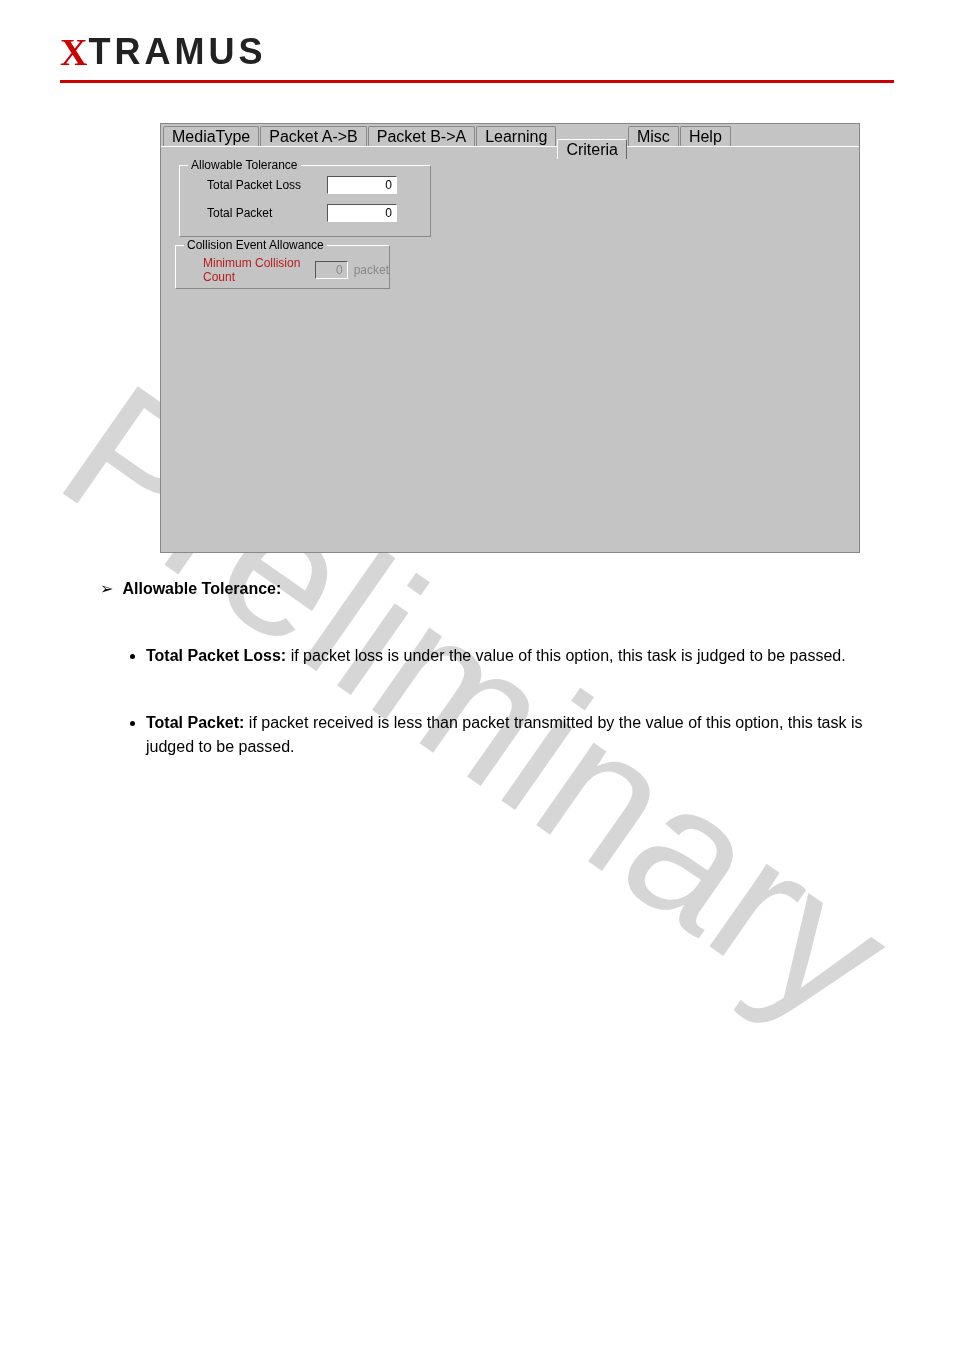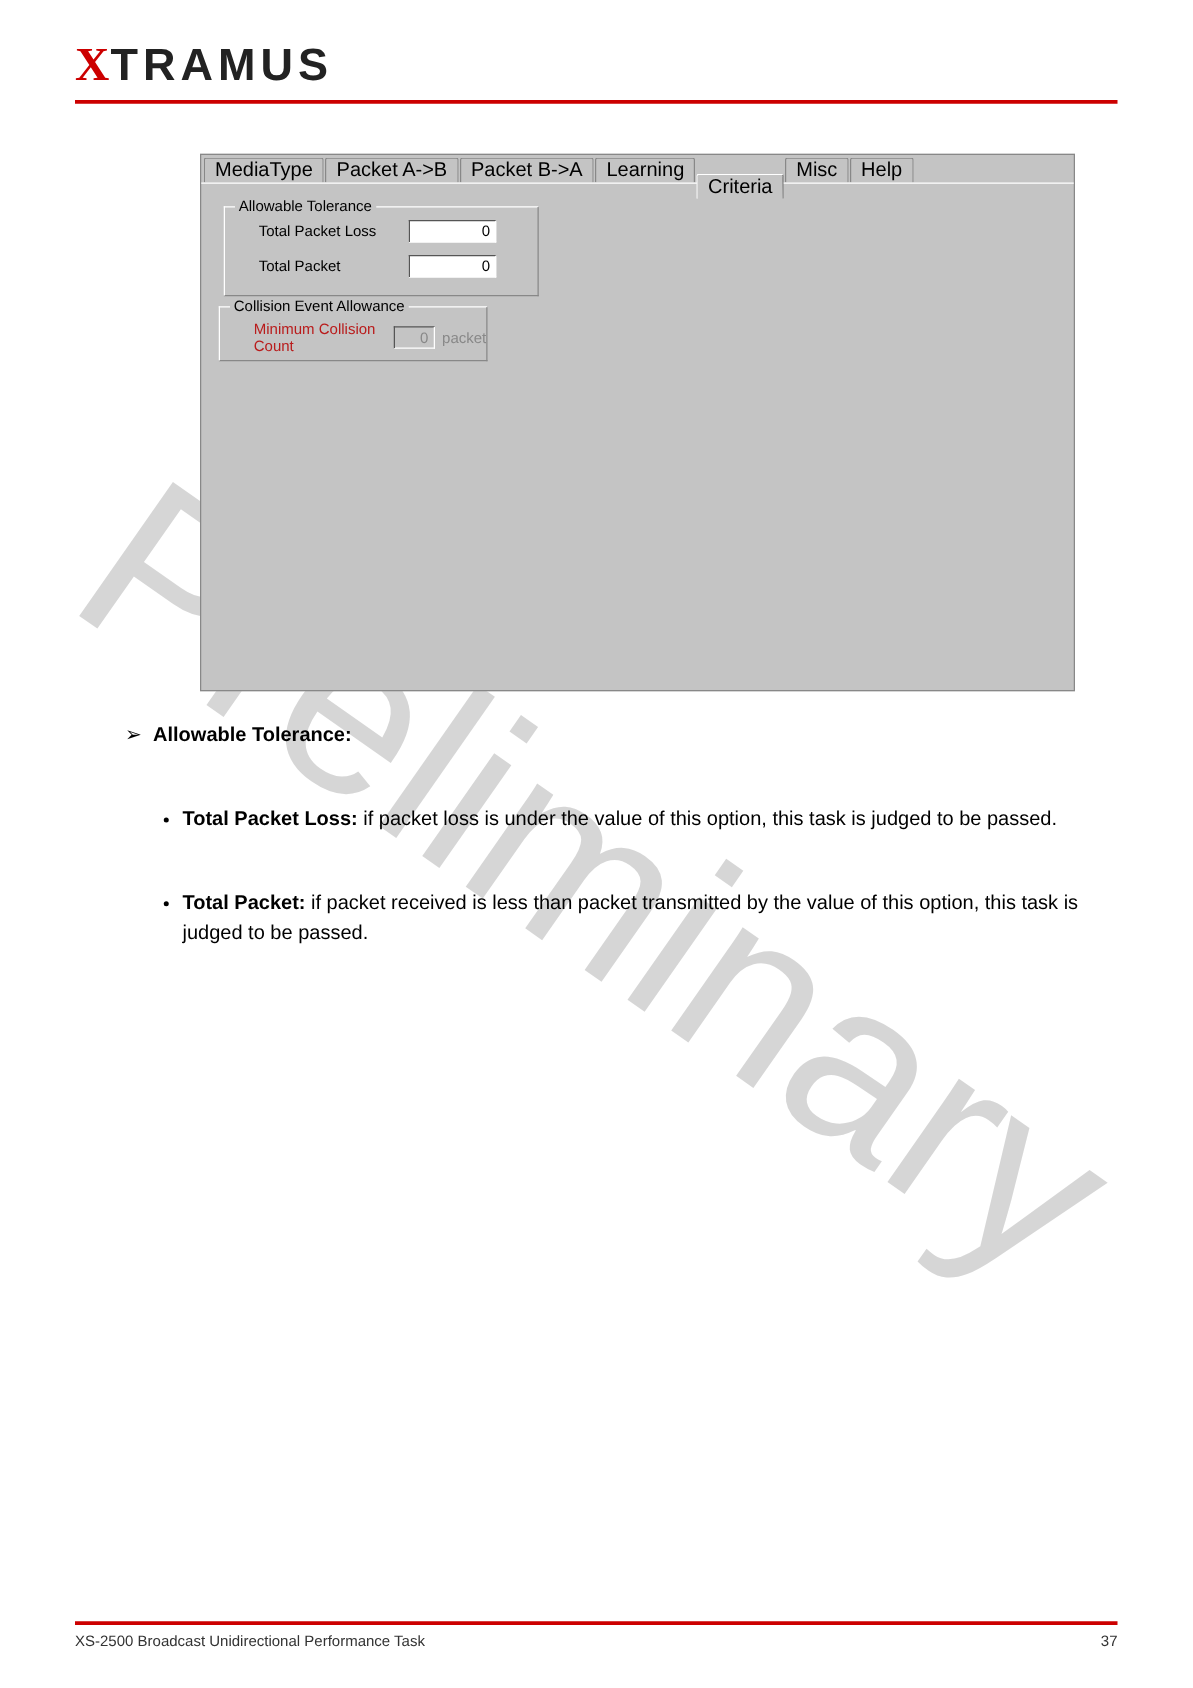--- a/index.html
+++ b/index.html
@@ -163,20 +163,13 @@
           <b>Total Packet Loss:</b><span> if packet loss is under the value of this option, this task is judged to be passed.</span>
         </li>
         <li>
           <b>Total Packet:</b><span> if packet received is less than packet transmitted by the value of this option, this task is judged to be passed.</span>
         </li>
       </ul>
     </div>
 
   </div>
 
-  <div class="footer">
-    <hr>
-    <div class="footer-row">
-      <span>XS-2500 Broadcast Unidirectional Performance Task</span>
-      <span>37</span>
-    </div>
-  </div>
 </div>
 
 </body></html>

